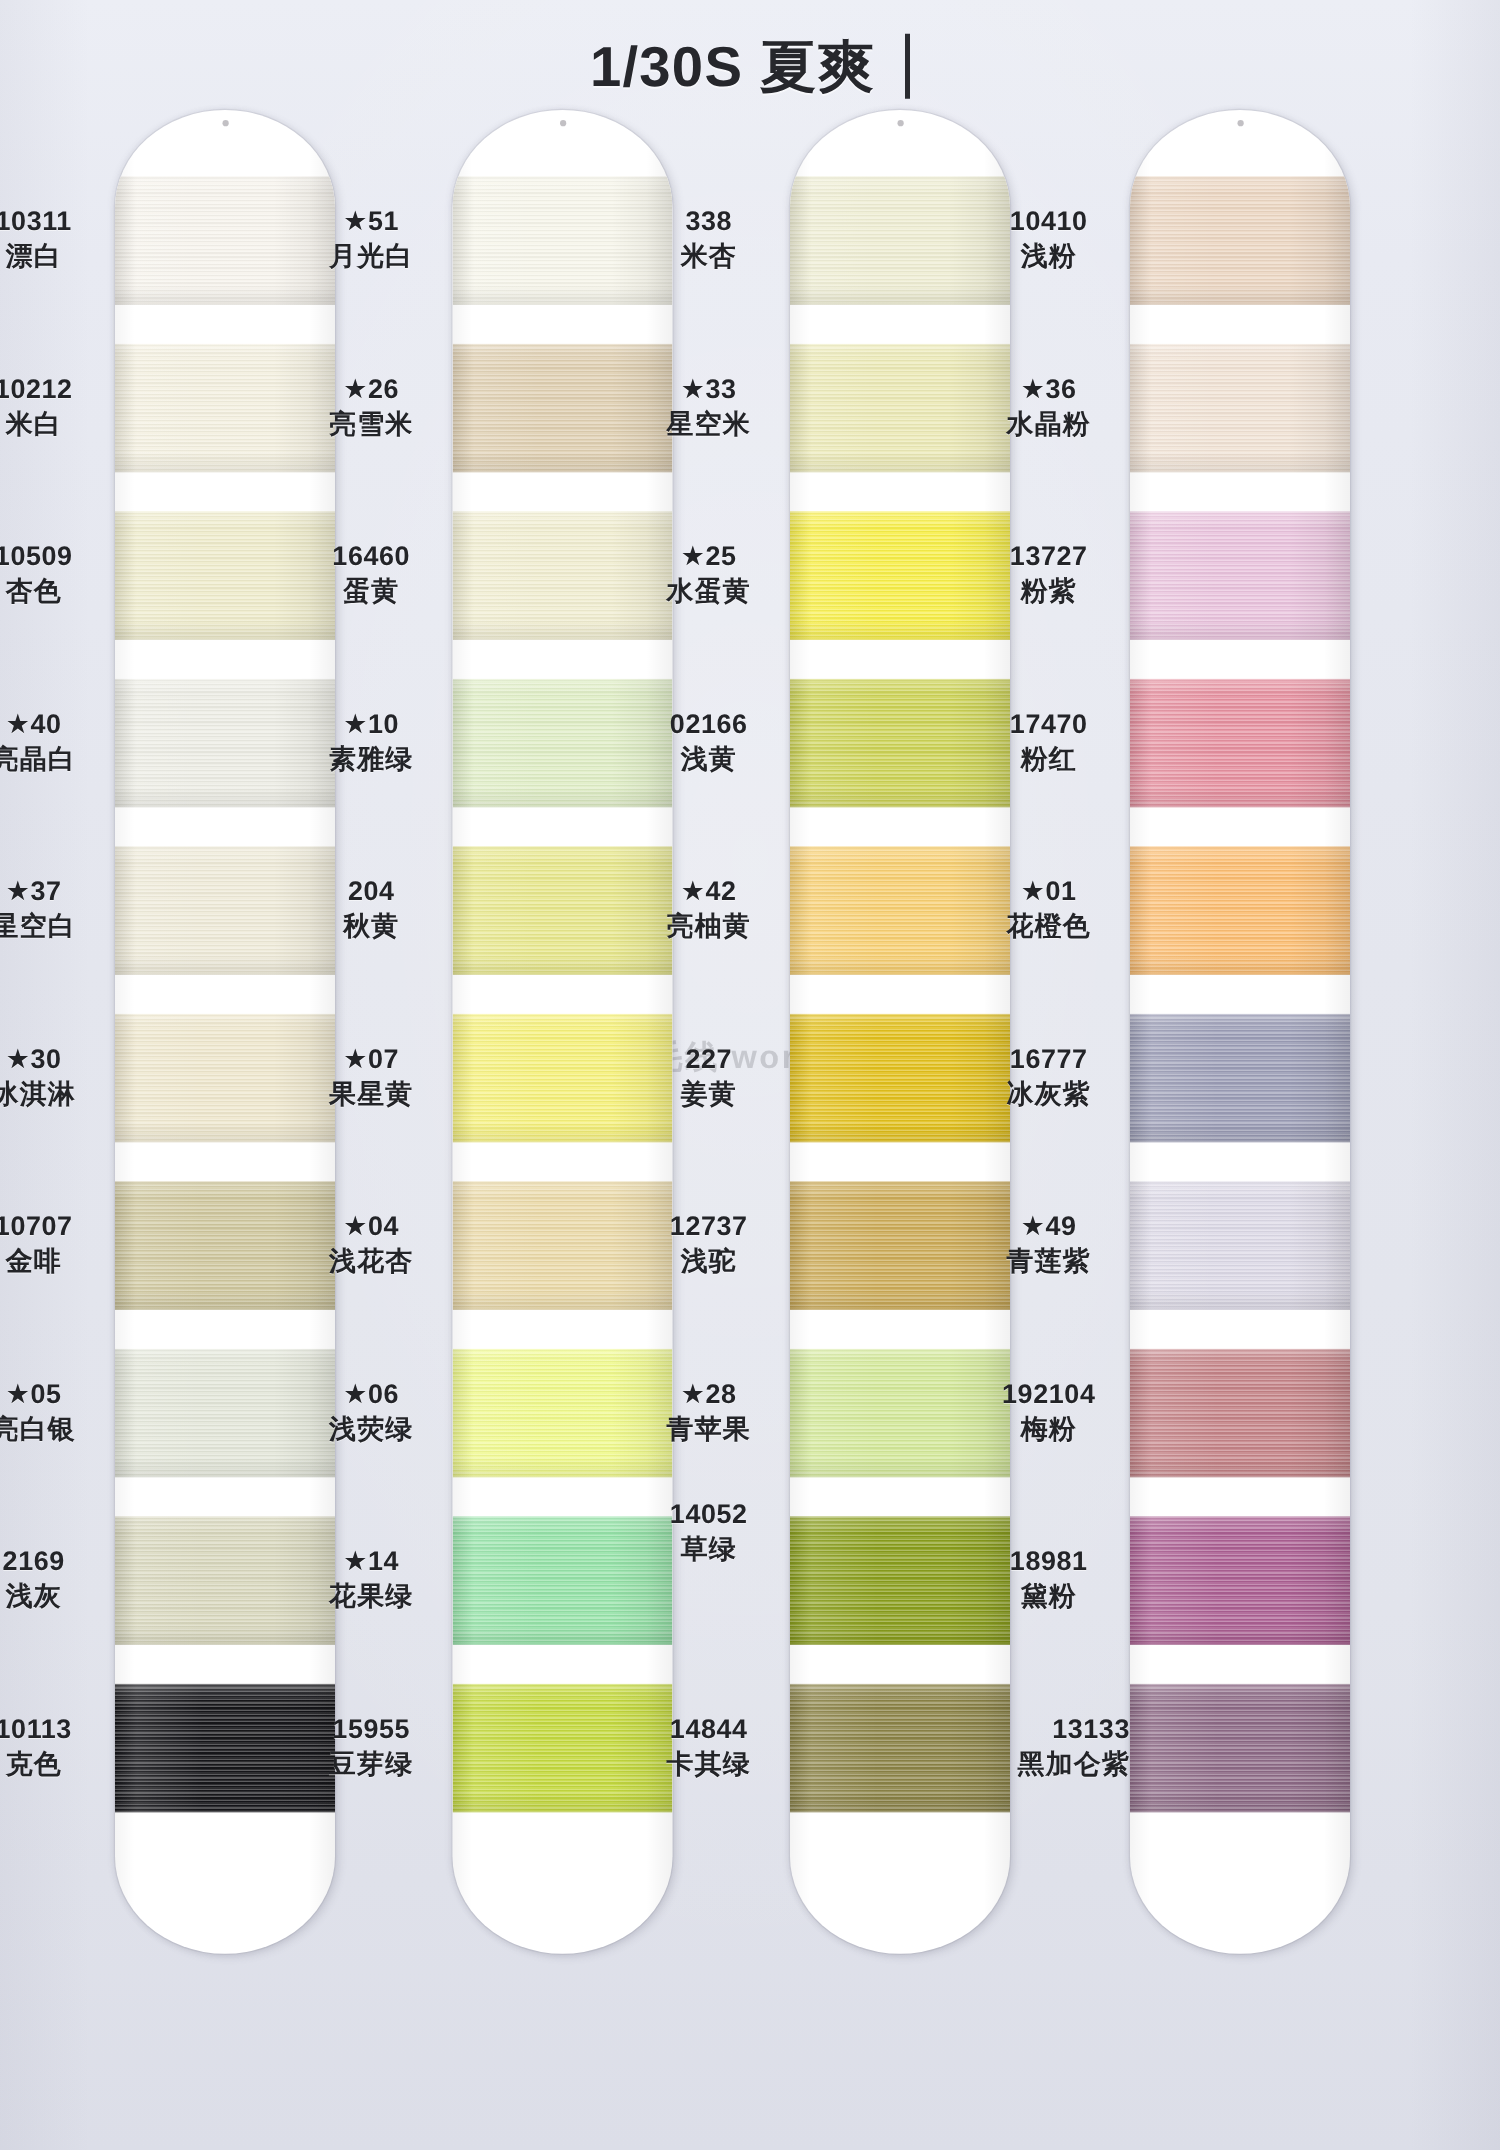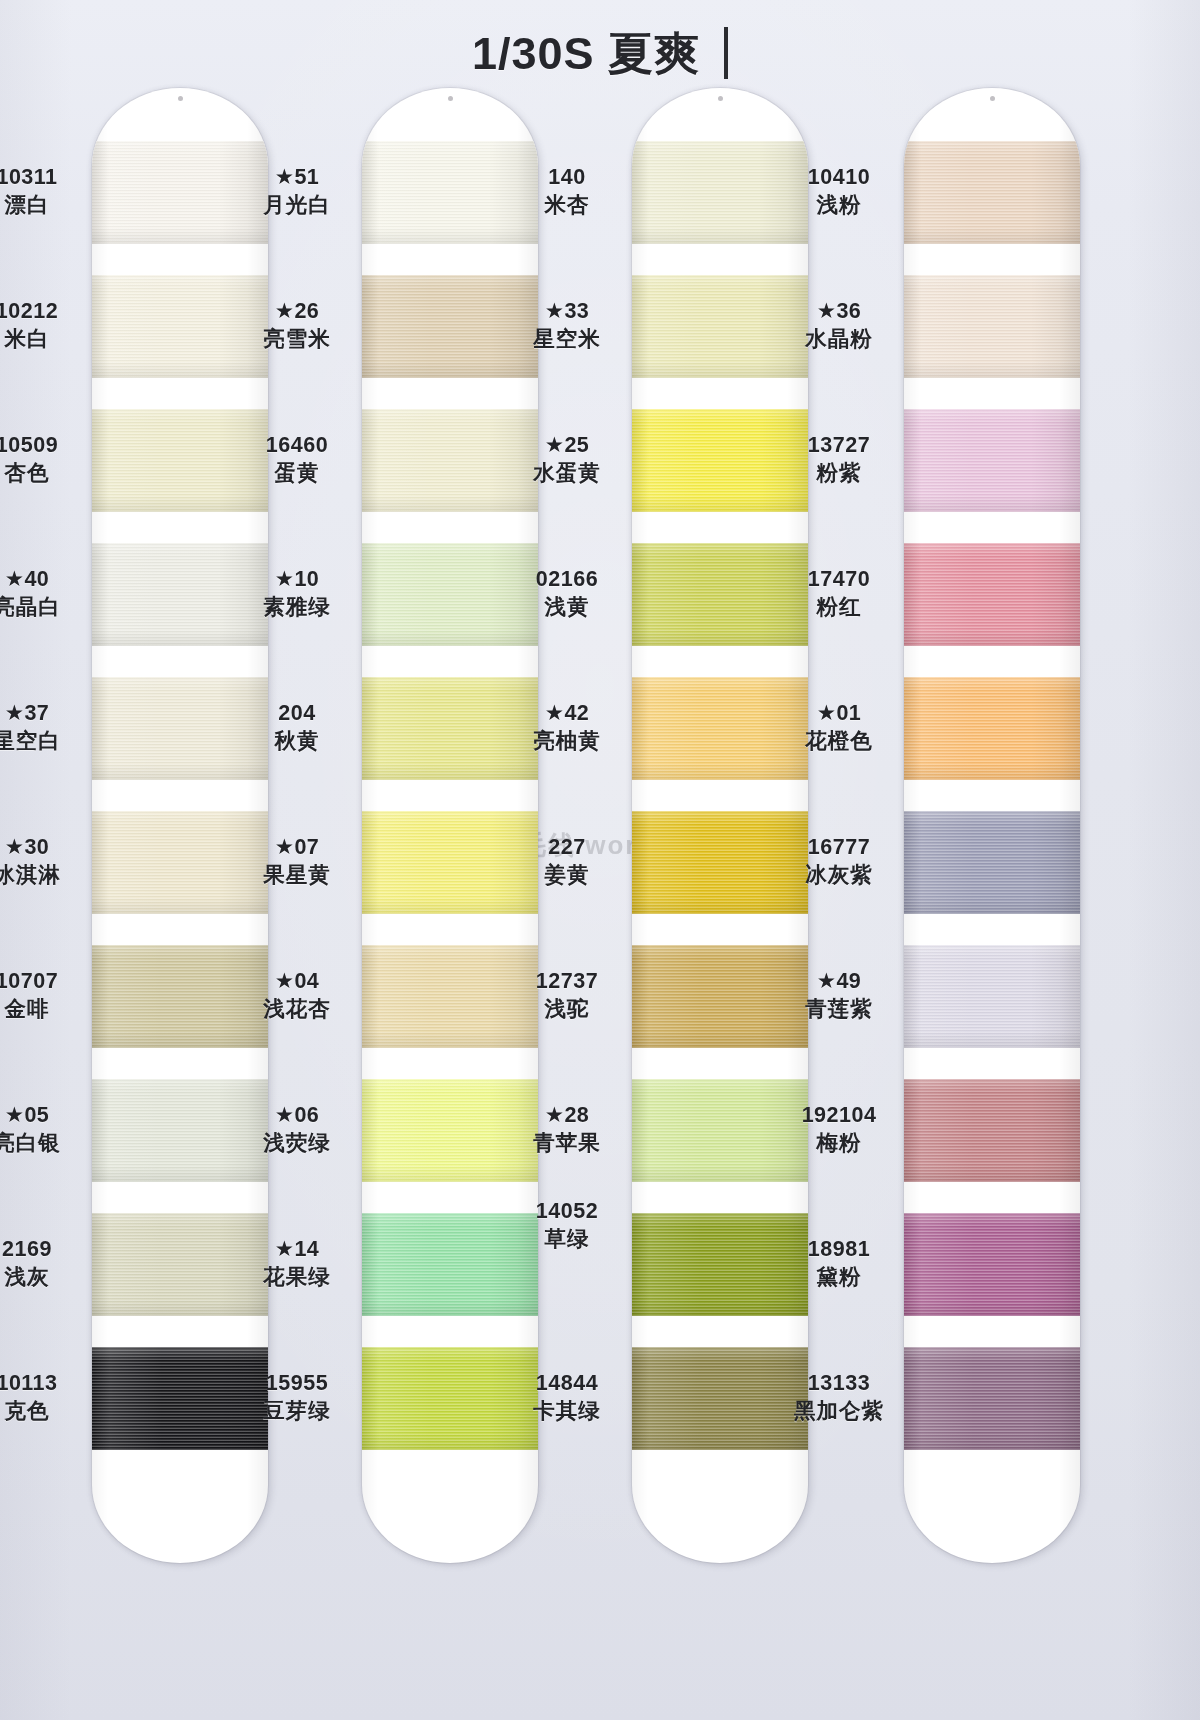--- a/index.html
+++ b/index.html
@@ -385,21 +385,21 @@
         </div>
         <div class="swatch" style="top: 1125px; height: 103px;">
           <div class="fill" style="background: rgb(138, 158, 29);"></div>
         </div>
         <div class="swatch" style="top: 1259px; height: 103px;">
           <div class="fill" style="background: rgb(139, 131, 71);"></div>
         </div>
       </div>
       <div class="pin" style="left: 718px; top: 8px;"></div>
       <div class="label lab-c3" style="top: 76.5px;">
-        <span class="code">140</span>
+        <span class="code">338</span>
         <span class="name">米杏</span>
       </div>
       <div class="label lab-c3" style="top: 211px;">
         <span class="code">★33</span>
         <span class="name">星空米</span>
       </div>
       <div class="label lab-c3" style="top: 344.5px;">
         <span class="code">★25</span>
         <span class="name">水蛋黄</span>
       </div>
@@ -493,18 +493,18 @@
         <span class="name">青莲紫</span>
       </div>
       <div class="label lab-c4" style="top: 1014.5px;">
         <span class="code">192104</span>
         <span class="name">梅粉</span>
       </div>
       <div class="label lab-c4" style="top: 1148.5px;">
         <span class="code">18981</span>
         <span class="name">黛粉</span>
       </div>
-      <div class="label lab-c4" style="top: 1282.5px;">
+      <div class="label lab-c4" style="top: 1282.5px; text-align: right;">
         <span class="code">13133</span>
         <span class="name">黑加仑紫</span>
       </div>
     </div>
 </div>
 
 </body></html>

